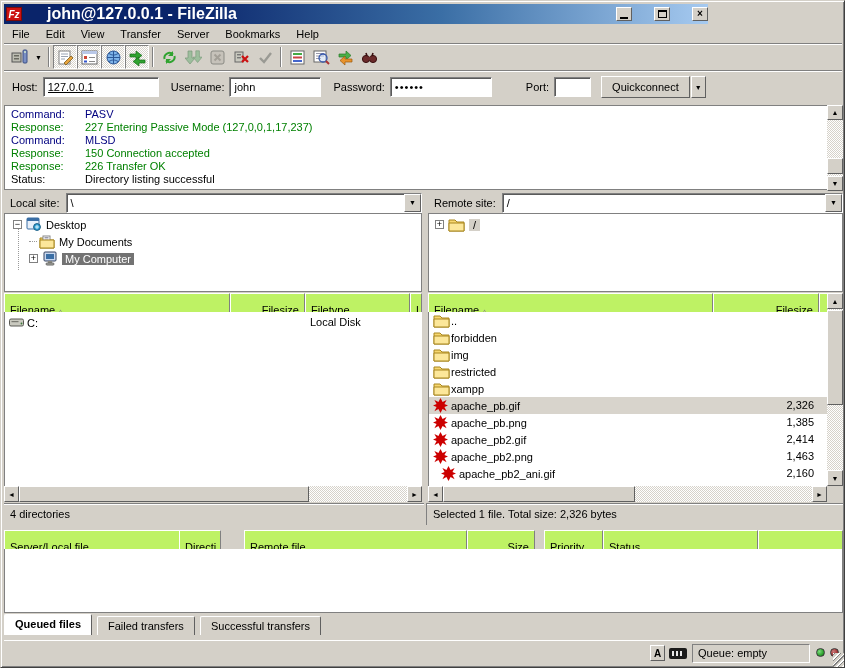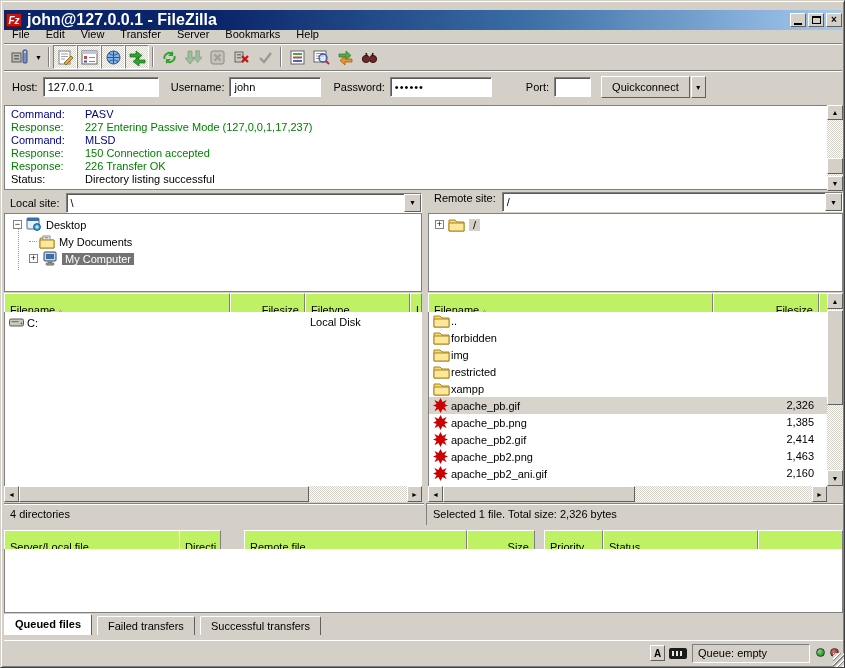--- a/index.html
+++ b/index.html
@@ -45,21 +45,21 @@
   .tab{position:absolute;background:#D4D0C8;border:1px solid;border-color:#FFFFFF #606060 #D4D0C8 #FFFFFF;border-bottom:none;border-radius:2px 2px 0 0;padding:3px 10px 0 10px;font-size:11px;white-space:nowrap;}
   .tab.active{background:#FFFFFF;font-weight:bold;z-index:2;}
   .led{width:9px;height:9px;border-radius:50%;border:1px solid #3a3a3a;}
   .grip{background:repeating-linear-gradient(135deg,#FFFFFF 0 1px,#808080 1px 2px,#D4D0C8 2px 4px);}
 </style>
 </head>
 <body>
 
 <div class="win">
 
-  <div class="abs titlebar" style="left:3px;top:9px;width:838px;height:20px;">
+  <div class="abs titlebar" style="left:3px;top:3px;width:704px;height:20px;gap:20px;">
     <span class="fzicon">Fz</span>
     <span class="title-text">john@127.0.0.1 - FileZilla</span>
     <span style="flex:1"></span>
     <span class="capbtn out">
         <span style="width:8px;height:2px;background:#000;margin-top:7px;"></span>
       </span>
     <span class="capbtn out">
         <span style="width:9px;height:8px;border:1px solid #000;border-top-width:2px;"></span>
       </span>
     <span class="capbtn out">
@@ -181,21 +181,21 @@
           <circle cx="5" cy="10" r="3.6" fill="#6B2A2A" stroke="#3a1010"></circle>
           <circle cx="12" cy="10" r="3.6" fill="#6B2A2A" stroke="#3a1010"></circle>
           <rect x="6.5" y="8" width="4" height="3" fill="#6B2A2A"></rect>
           <path d="M5 4l1 3M12 4l-1 3" stroke="#3a1010" stroke-width="1.6"></path>
         </svg>
     </span>
   </div>
 
   <div class="abs" style="left:3px;top:69px;width:838px;height:33px;border-top:1px solid #808080;box-shadow:inset 0 1px 0 #FFFFFF;display:flex;align-items:center;">
     <span class="qlabel" style="margin-left:8px;">Host:</span>
-    <input class="edit" style="width: 116px; height: 20px; font: inherit; padding: 1px 4px;" value="127.0.0.1">
+    <input class="edit" style="width: 116px; height: 20px; font: inherit; padding: 1px 4px; text-decoration: underline;" value="127.0.0.1">
     <span class="qlabel">Username:</span>
     <input class="edit" style="width: 92px; height: 20px; font: inherit; padding: 1px 4px;" value="john">
     <span class="qlabel">Password:</span>
     <input class="edit" style="width: 102px; height: 20px; font: inherit; padding: 1px 4px; letter-spacing: 1px;" value="••••••">
     <span class="qlabel" style="margin-left:34px;">Port:</span>
     <input class="edit" style="width: 37px; height: 20px; font: inherit; padding: 1px 4px;" value="">
     <button class="out" style="margin-left:10px;height:22px;padding:0 10px;font:inherit;">Quickconnect</button>
     <span class="out" style="width:15px;height:22px;display:flex;align-items:center;justify-content:center;font-size:7px;margin-left:1px;">
         <span>▼</span>
       </span>
@@ -223,21 +223,21 @@
   <div class="abs" style="left:3px;top:191px;width:418px;height:21px;display:flex;align-items:center;">
     <span style="padding:0 6px;">Local site:</span>
     <div class="combo" style="flex:1;height:20px;">
       <span class="val">\</span>
       <span class="arrowbtn">
           <span>▼</span>
         </span>
     </div>
   </div>
 
-  <div class="abs" style="left:427px;top:191px;width:415px;height:21px;display:flex;">
+  <div class="abs" style="left:427px;top:191px;width:415px;height:21px;display:flex;align-items:center;">
     <span style="padding:0 6px;">Remote site:</span>
     <div class="combo" style="flex:1;height:20px;">
       <span class="val">/</span>
       <span class="arrowbtn">
           <span>▼</span>
         </span>
     </div>
   </div>
 
   <div class="abs" style="left:3px;top:212px;width:418px;height:79px;background:#FFFFFF;border:1px solid #808080;">
@@ -394,21 +394,21 @@
         <span>apache_pb2.gif</span>
       </div>
     <div class="listrow" style="left:4px;top:136px;">
         <span class="licon">
           <svg width="15" height="15" viewBox="0 0 16 16">
             <path fill="#CC0000" d="M8 0l2.2 4.2L14.5 2l-2.3 4.3L16 8l-3.8 1.7L14.5 14l-4.3-2.2L8 16l-2.2-4.2L1.5 14l2.3-4.3L0 8l3.8-1.7L1.5 2l4.3 2.2z"></path>
           </svg>
         </span>
         <span>apache_pb2.png</span>
       </div>
-    <div class="listrow" style="left:4px;top:153px;">
+    <div class="listrow" style="left:12px;top:153px;">
         <span class="licon">
           <svg width="15" height="15" viewBox="0 0 16 16">
             <path fill="#CC0000" d="M8 0l2.2 4.2L14.5 2l-2.3 4.3L16 8l-3.8 1.7L14.5 14l-4.3-2.2L8 16l-2.2-4.2L1.5 14l2.3-4.3L0 8l3.8-1.7L1.5 2l4.3 2.2z"></path>
           </svg>
         </span>
         <span>apache_pb2_ani.gif</span>
       </div>
 
     <div class="sizecell" style="left:280px;top:87px;width:105px;">2,326</div>
     <div class="sizecell" style="left:280px;top:104px;width:105px;">1,385</div>

